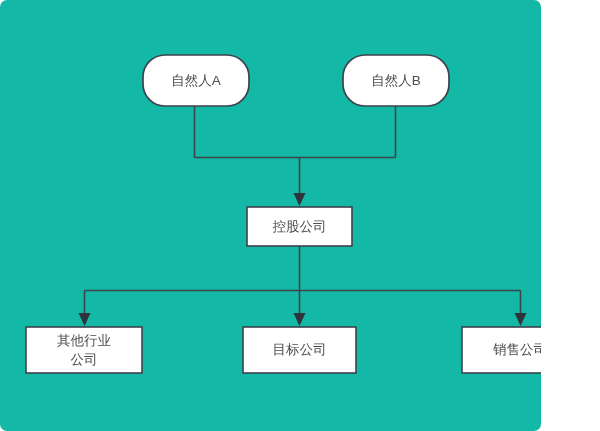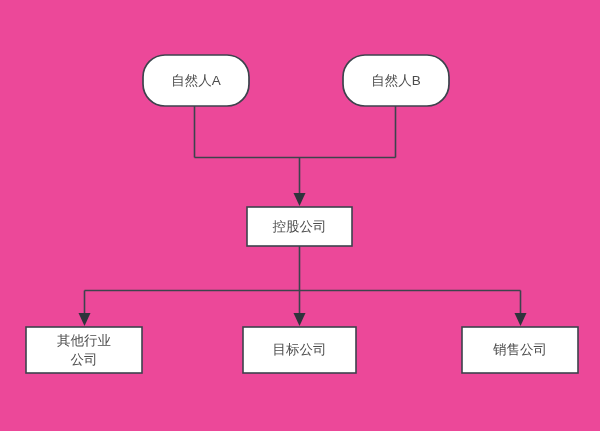--- a/index.html
+++ b/index.html
@@ -6,24 +6,25 @@
   html, body {
     margin: 0;
     padding: 0;
     background: #ffffff;
   }
   body {
     font-family: "Liberation Sans", "DejaVu Sans", sans-serif;
   }
   #diagram-canvas {
     position: relative;
-    width: 600px;
+    width: 541px;
     height: 431px;
-    background: #ec4899;
+    background: #14b8a6;
     overflow: hidden;
+    border-radius: 7px;
   }
   #diagram-svg {
     display: block;
     width: 600px;
     height: 431px;
   }
   .node-shape {
     fill: #ffffff;
     stroke: #3d434d;
     stroke-width: 1.6;

